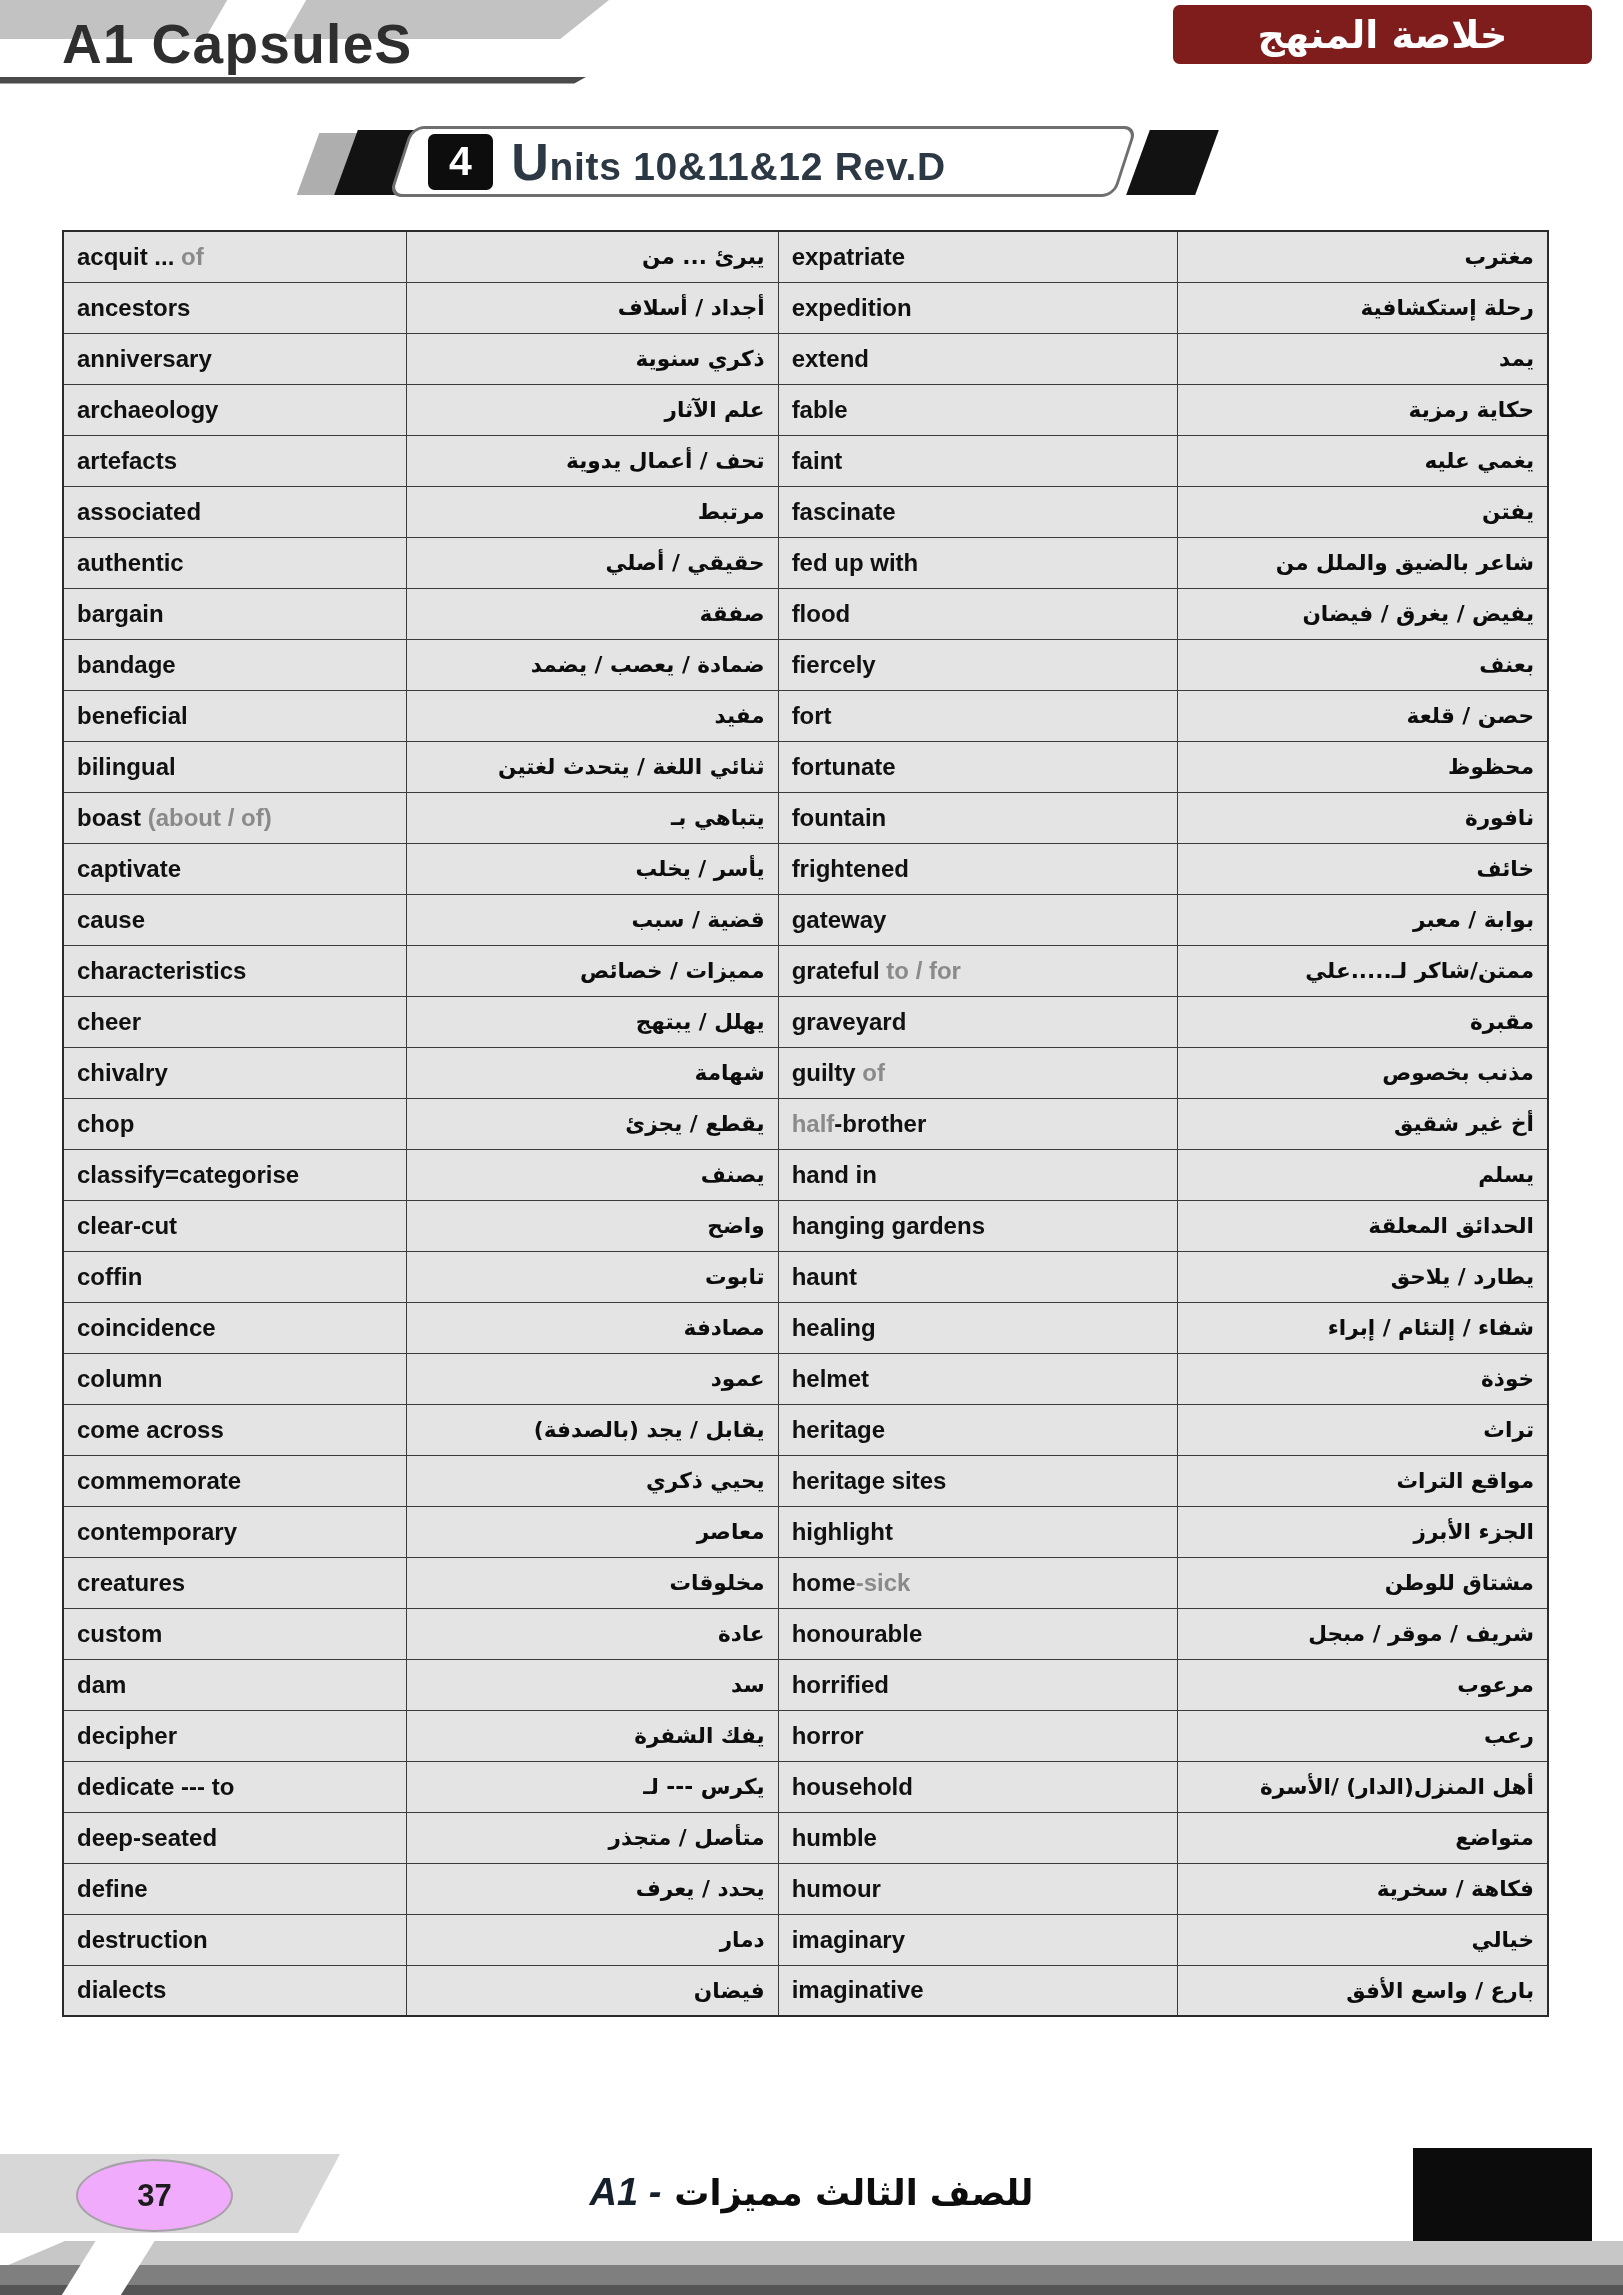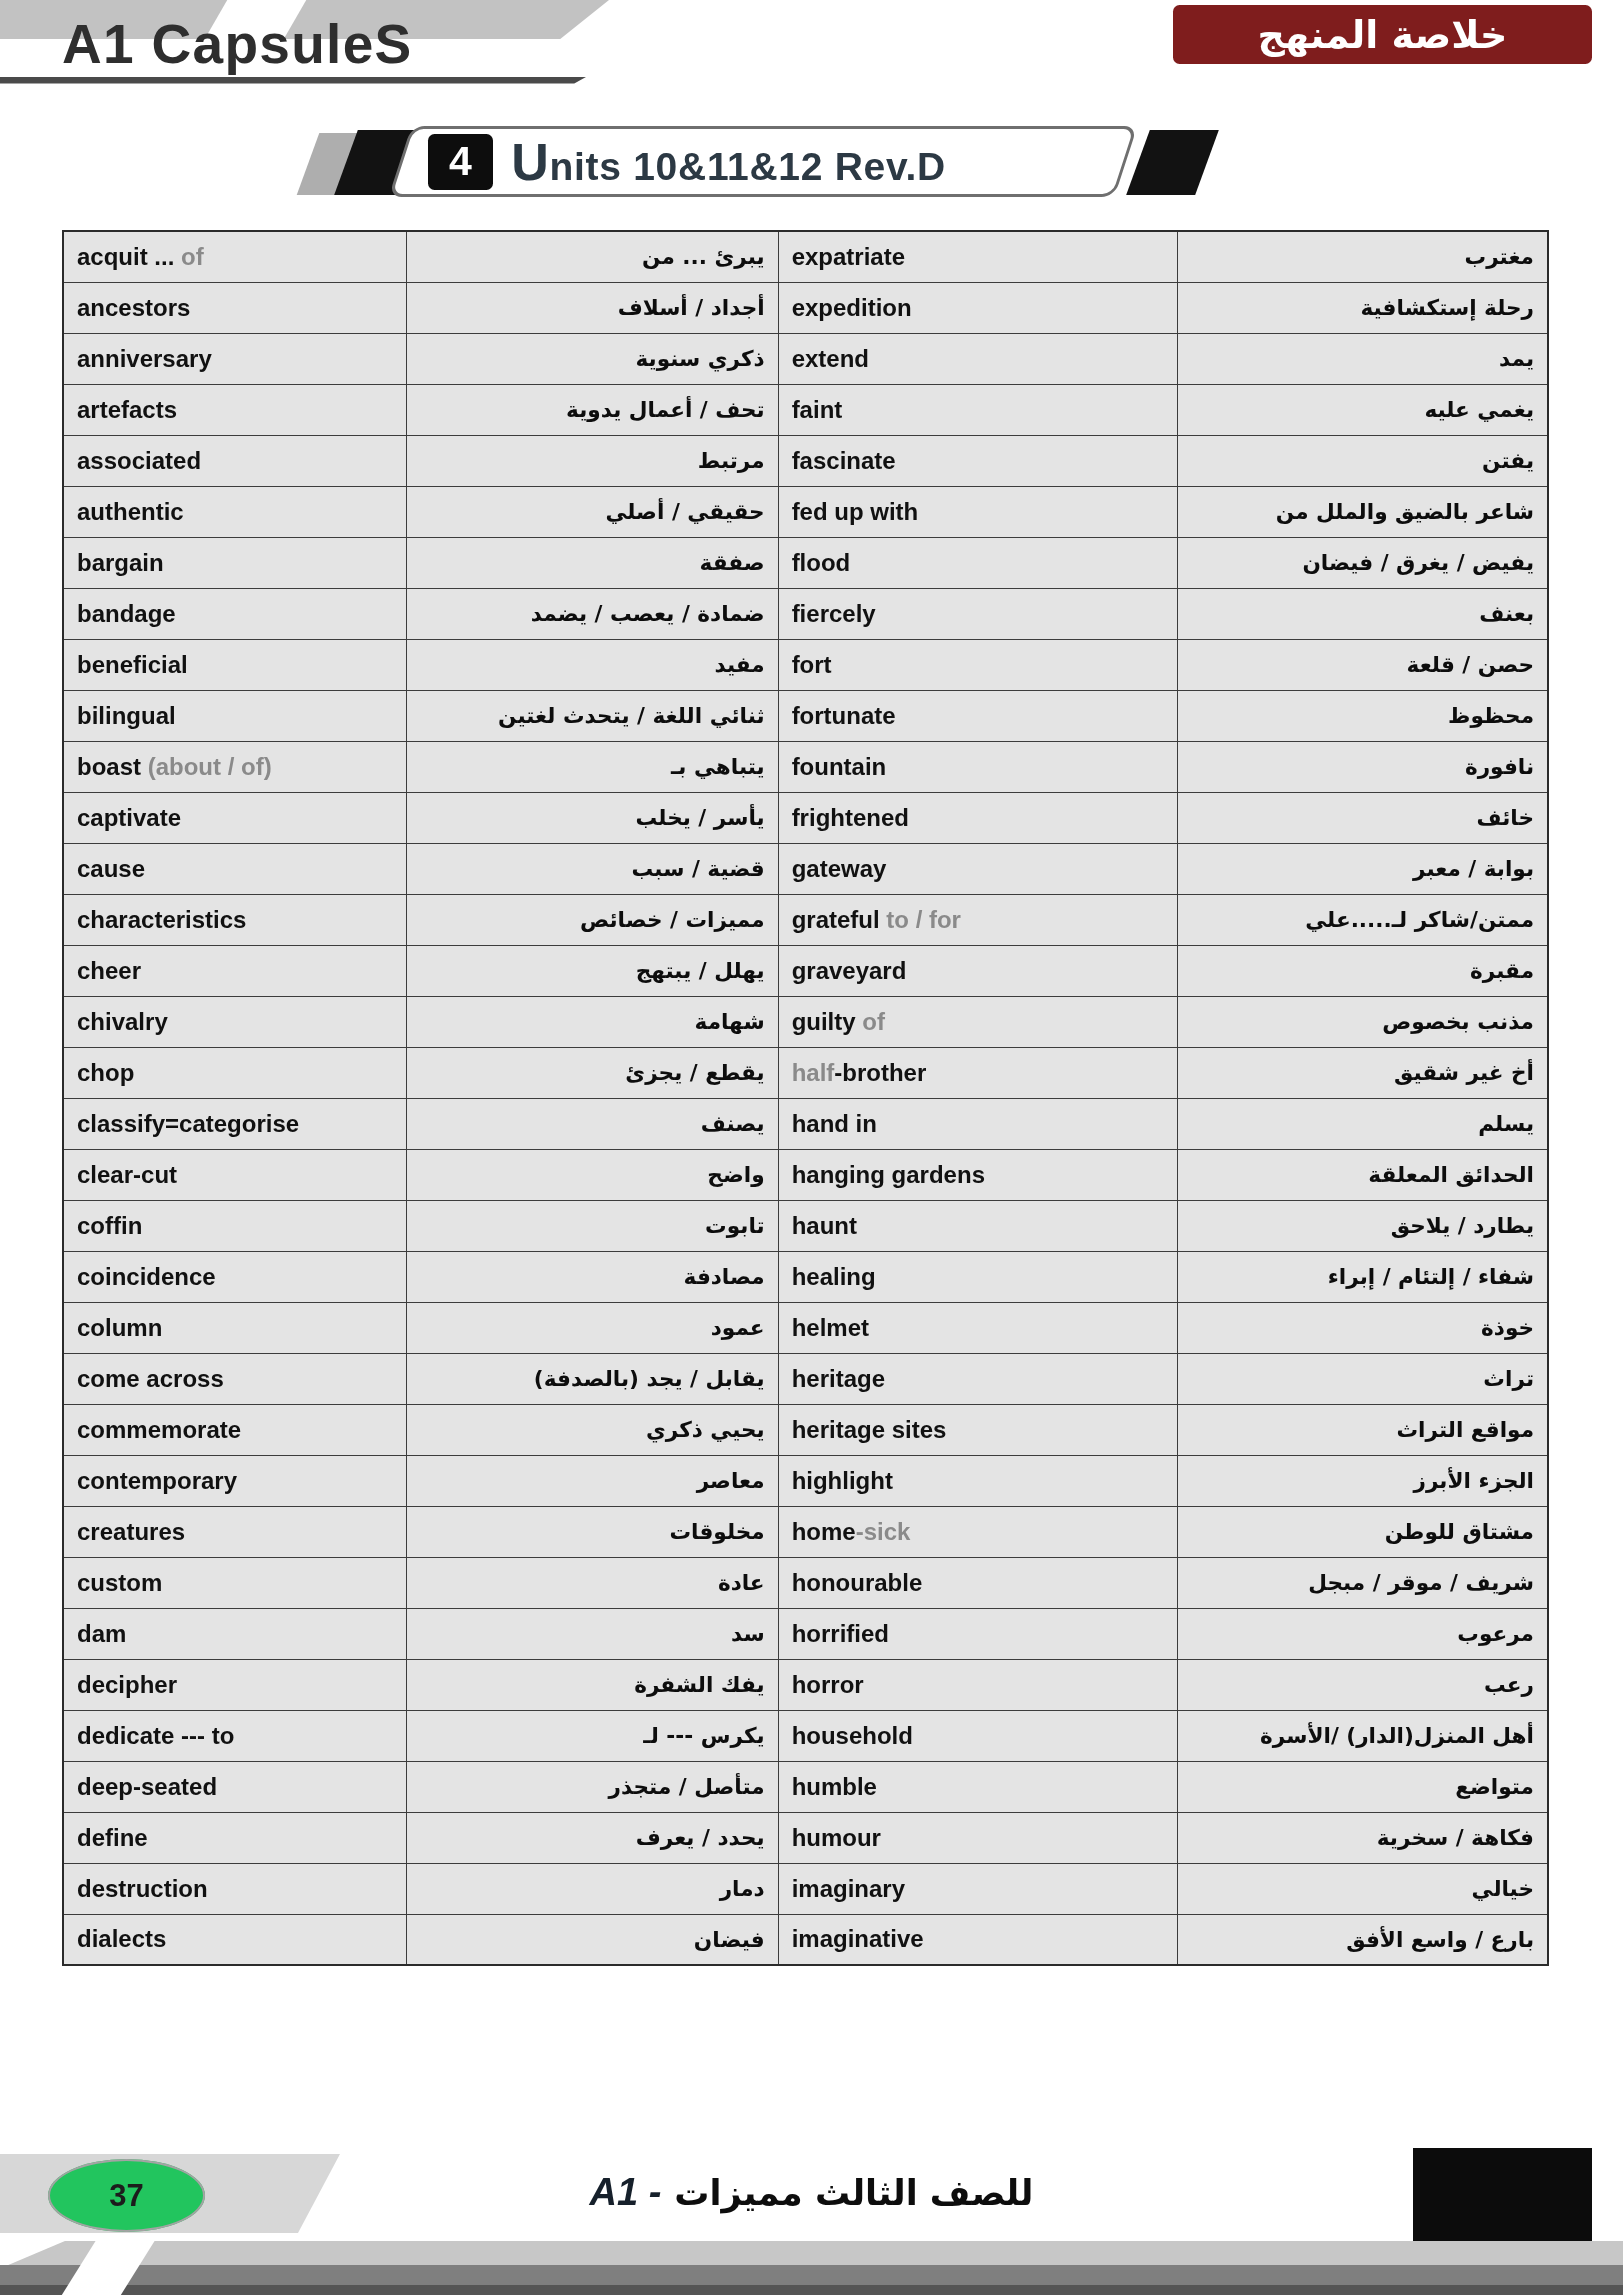--- a/index.html
+++ b/index.html
@@ -47,21 +47,21 @@
   td.en-cell{font-family:"Liberation Sans",sans-serif;font-weight:bold;font-size:24px;color:#111111;
         padding-left:13px;text-align:left;}
   td.en-cell .muted{color:#8a8a8a;}
   td.ar-cell{font-family:"DejaVu Sans",sans-serif;font-weight:bold;font-size:21.6px;color:#0d0d0d;
         padding-right:13px;text-align:right;}
   col.c1{width:344px;} col.c2{width:372px;} col.c3{width:400px;} col.c4{width:371px;}
 
   
   .footer-slant-a{position:absolute;left:0;top:2154px;width:340px;height:79px;background:#d7d7d7;
         transform:skewX(-28deg);transform-origin:top left;}
-  .footer-oval{position:absolute;left:48px;top:2159px;width:157px;height:73px;background:#22c55e;
+  .footer-oval{position:absolute;left:76px;top:2159px;width:157px;height:73px;background:#f0abfc;
         border-radius:50%;display:flex;align-items:center;justify-content:center;
         box-shadow:0 0 0 2px #a3a3a3 inset;}
   .footer-oval span{font-size:31px;font-weight:bold;color:#1c1c1c;}
   .footer-center{position:absolute;left:0;top:2171px;width:1623px;display:flex;
         justify-content:center;align-items:baseline;gap:13px;}
   .footer-center .fc-en{font-size:38px;font-weight:bold;color:#16202b;font-style:italic;}
   .footer-center .fc-ar{font-size:35px;font-weight:bold;color:#0d0d0d;
         font-family:"DejaVu Sans",sans-serif;}
   .footer-black-rect{position:absolute;left:1413px;top:2148px;width:179px;height:93px;background:#0c0c0c;}
   .footer-strip-light{position:absolute;left:0;top:2241px;width:1623px;height:27.5px;background:#c7c7c7;
@@ -118,20 +118,26 @@
             <td class="en-cell"><span>expedition</span></td>
             <td class="ar-cell" dir="rtl">رحلة إستكشافية</td>
           </tr>
           <tr>
             <td class="en-cell"><span>anniversary</span></td>
             <td class="ar-cell" dir="rtl">ذكري سنوية</td>
             <td class="en-cell"><span>extend</span></td>
             <td class="ar-cell" dir="rtl">يمد</td>
           </tr>
           <tr>
+            <td class="en-cell"><span>archaeology</span></td>
+            <td class="ar-cell" dir="rtl">علم الآثار</td>
+            <td class="en-cell"><span>fable</span></td>
+            <td class="ar-cell" dir="rtl">حكاية رمزية</td>
+          </tr>
+          <tr>
             <td class="en-cell"><span>artefacts</span></td>
             <td class="ar-cell" dir="rtl">تحف / أعمال يدوية</td>
             <td class="en-cell"><span>faint</span></td>
             <td class="ar-cell" dir="rtl">يغمي عليه</td>
           </tr>
           <tr>
             <td class="en-cell"><span>associated</span></td>
             <td class="ar-cell" dir="rtl">مرتبط</td>
             <td class="en-cell"><span>fascinate</span></td>
             <td class="ar-cell" dir="rtl">يفتن</td>

